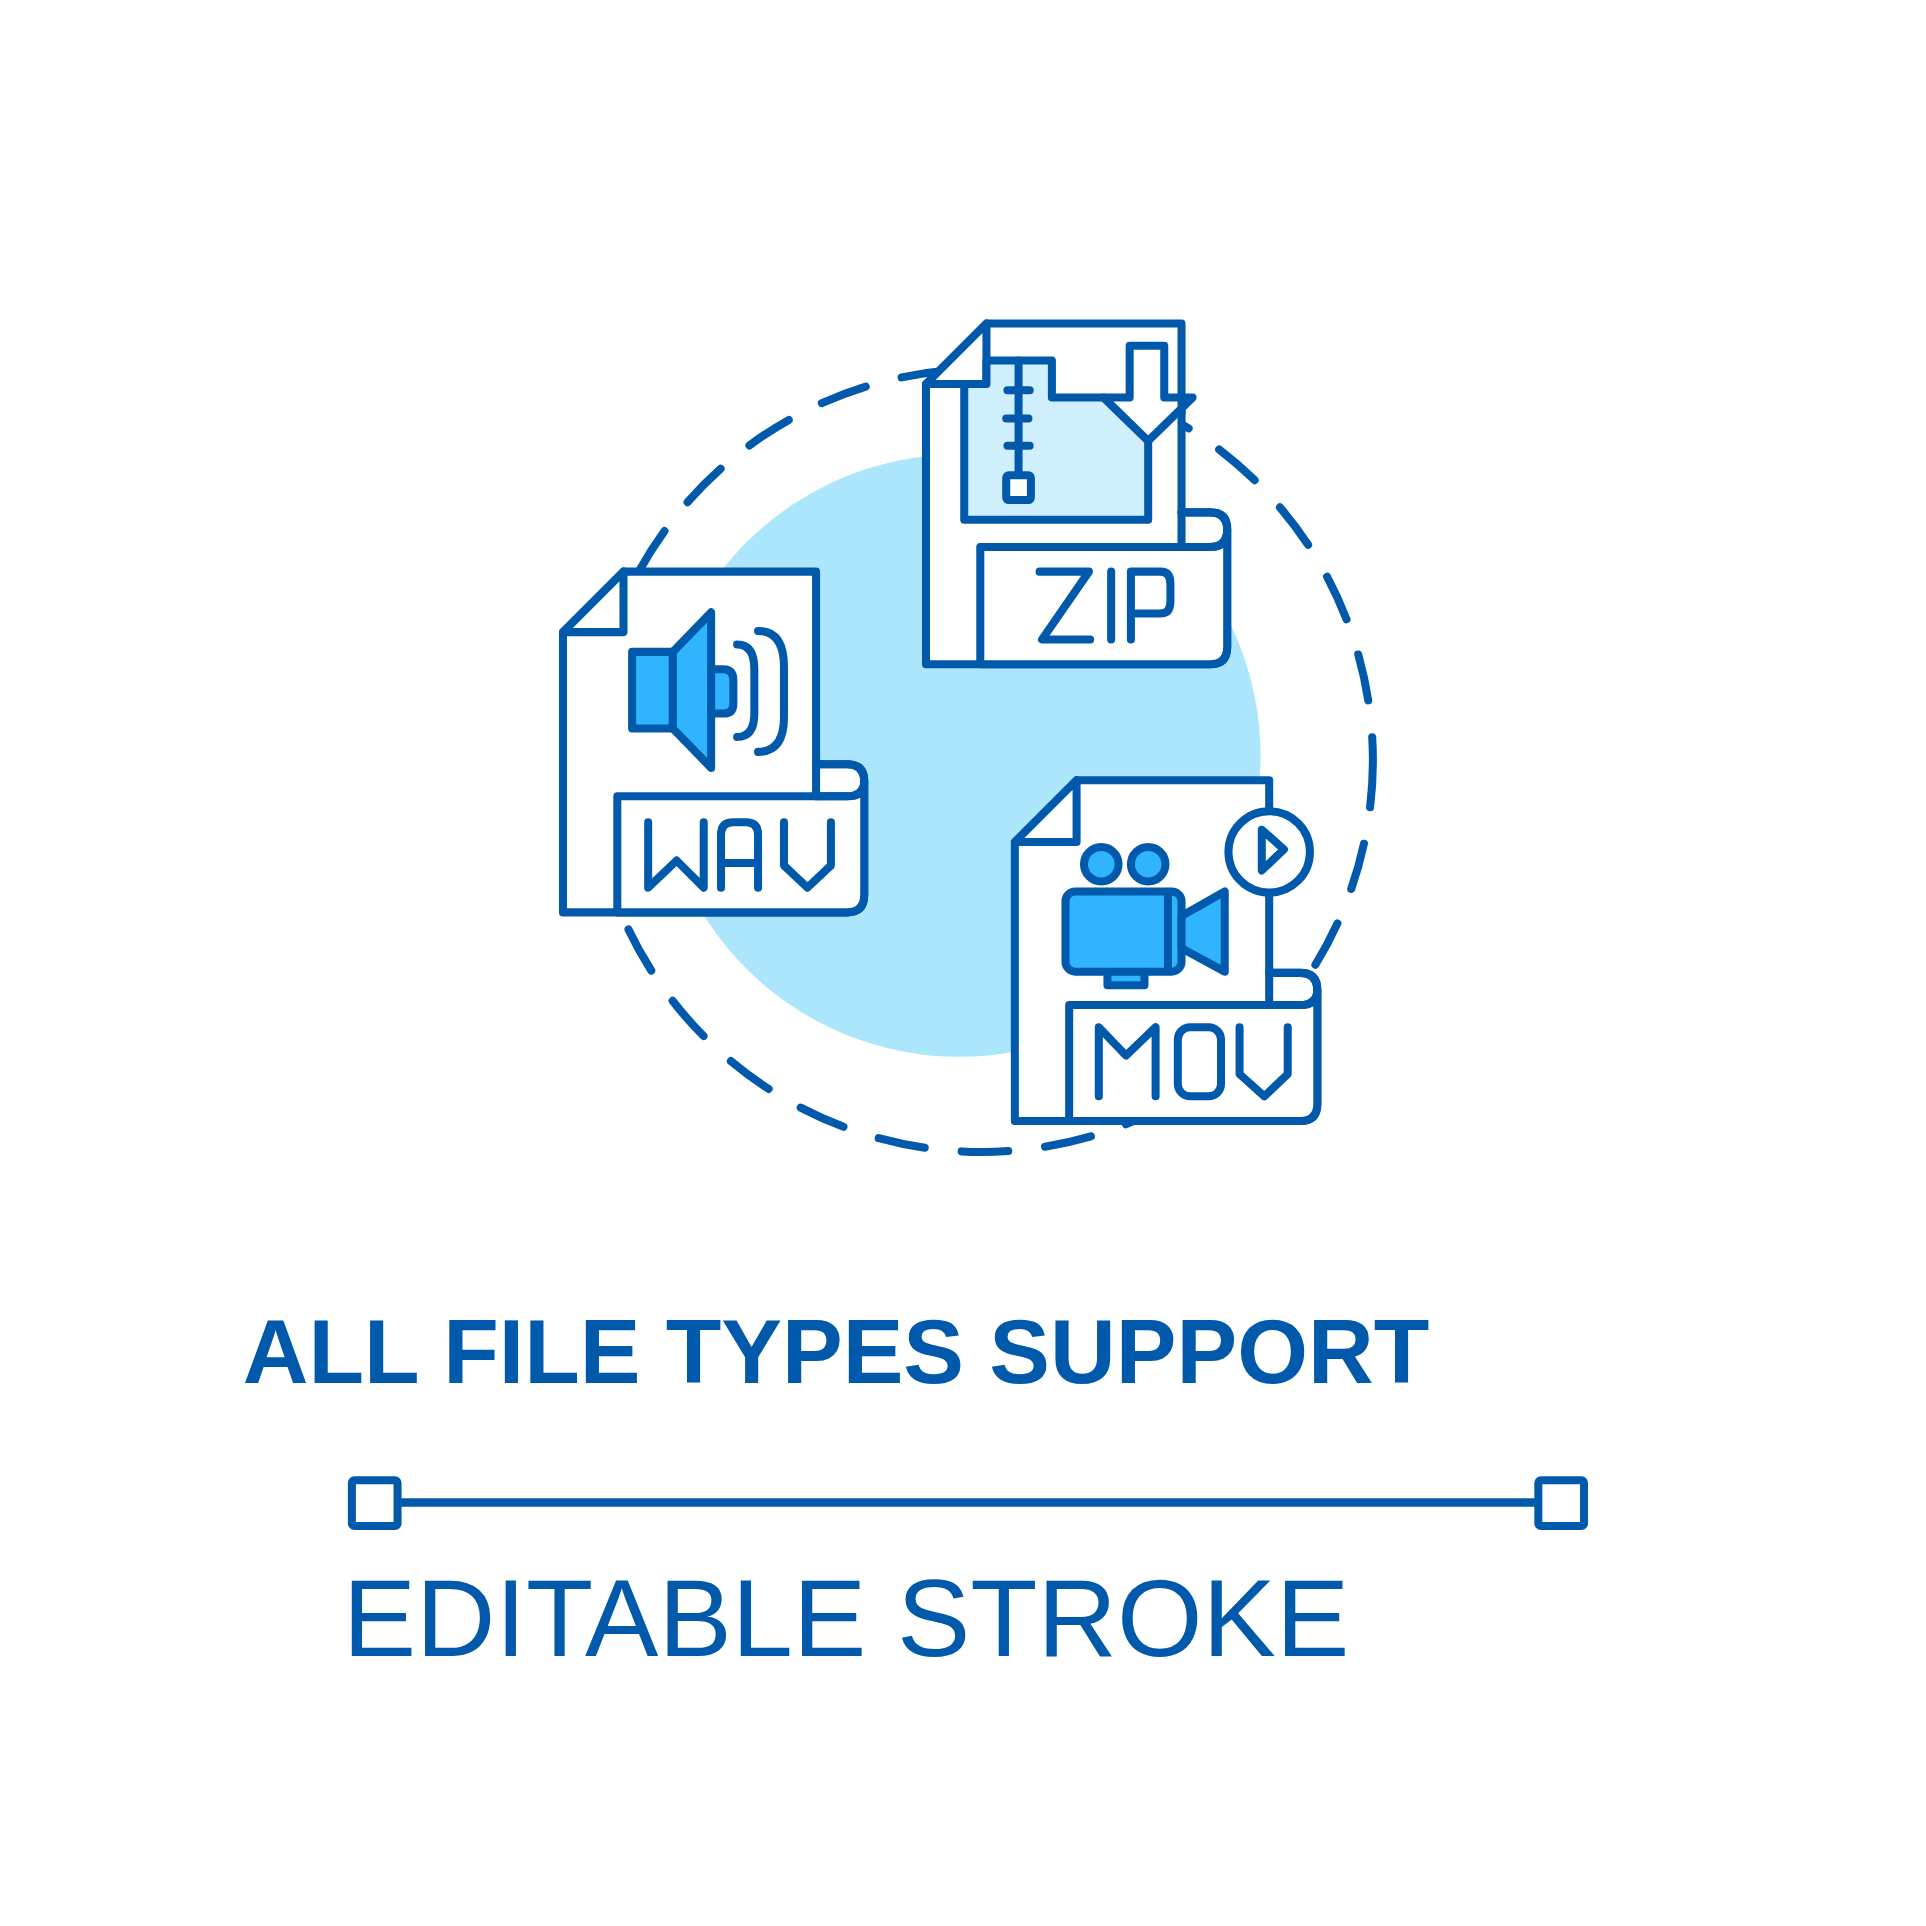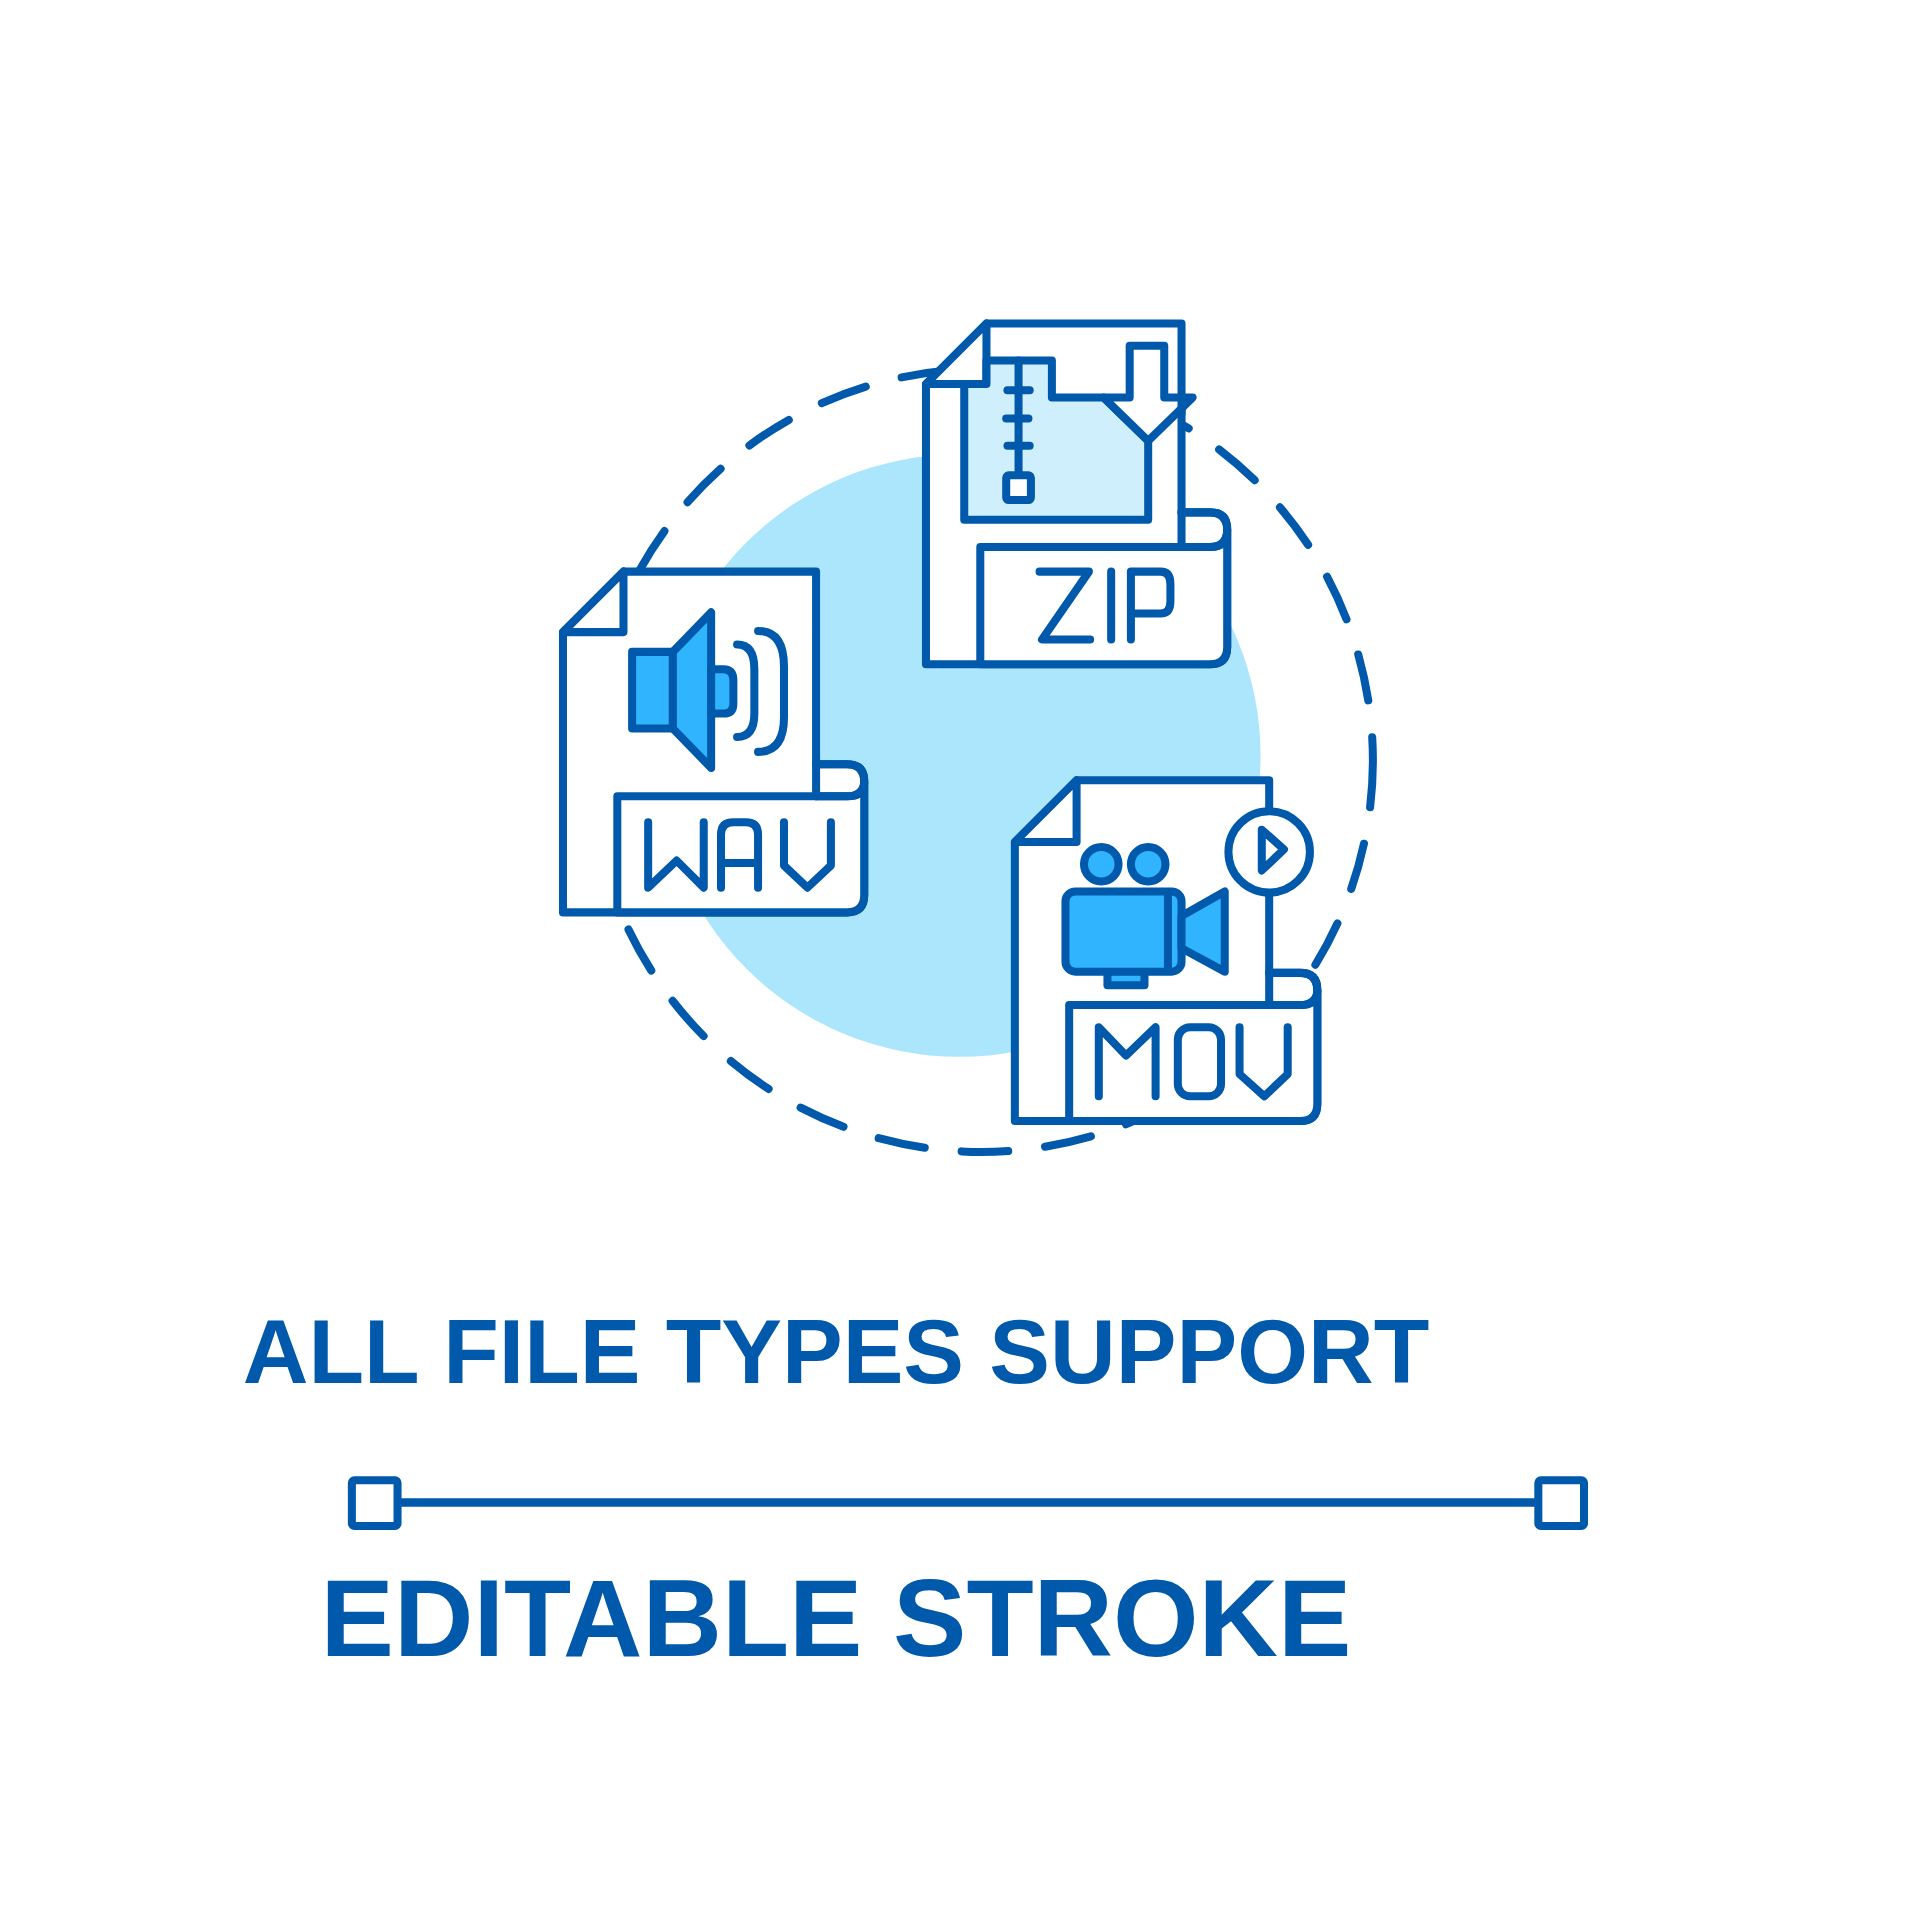--- a/index.html
+++ b/index.html
@@ -6,21 +6,21 @@
   body { width: 1926px; height: 1926px; overflow: hidden; position: relative; }
   #art { position: absolute; left: 0; top: 0; width: 1926px; height: 1926px; }
   .st { fill: none; stroke: #0059AA; stroke-width: 6.5; stroke-linecap: round; stroke-linejoin: round; }
   .fw { fill: #ffffff; stroke: #0059AA; stroke-width: 6.5; stroke-linecap: round; stroke-linejoin: round; }
   .fb { fill: #2FB4FD; stroke: #0059AA; stroke-width: 6.5; stroke-linecap: round; stroke-linejoin: round; }
   .fl { fill: #CFEFFD; stroke: #0059AA; stroke-width: 6.5; stroke-linecap: round; stroke-linejoin: round; }
   .ext { fill: none; stroke: #0059AA; stroke-width: 6.5; stroke-linecap: round; stroke-linejoin: round; }
   .title { position: absolute; left: 0; width: 1672px; text-align: center; color: #0059AA;
            font-family: "Liberation Sans", sans-serif; white-space: nowrap; }
   #headline { top: 1294px; font-size: 91px; font-weight: bold; letter-spacing: 0px; line-height: 116px; }
-  #subline { top: 1552px; font-size: 110px; font-weight: bold; line-height: 131px; }
+  #subline { top: 1552px; font-size: 110px; font-weight: normal; line-height: 131px; margin-left: 10px; }
 </style>
 </head>
 <body>
 
 <svg id="art" viewBox="0 0 1560 1560" xmlns="http://www.w3.org/2000/svg">
 
   <circle cx="777" cy="612" r="244" fill="#ABE6FC"></circle>
 
   <circle cx="795" cy="616" r="317" fill="none" stroke="#0059AA" stroke-width="6.5" stroke-linecap="round" stroke-dasharray="38 30"></circle>
 

